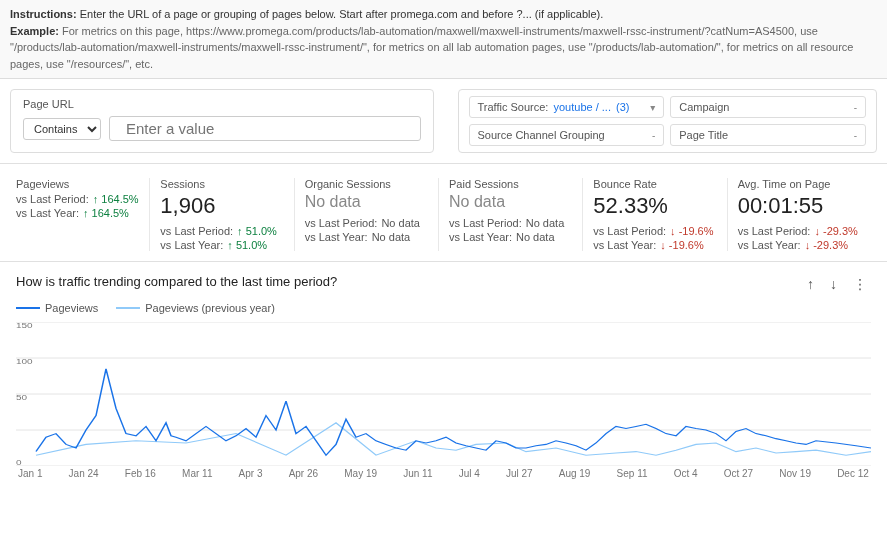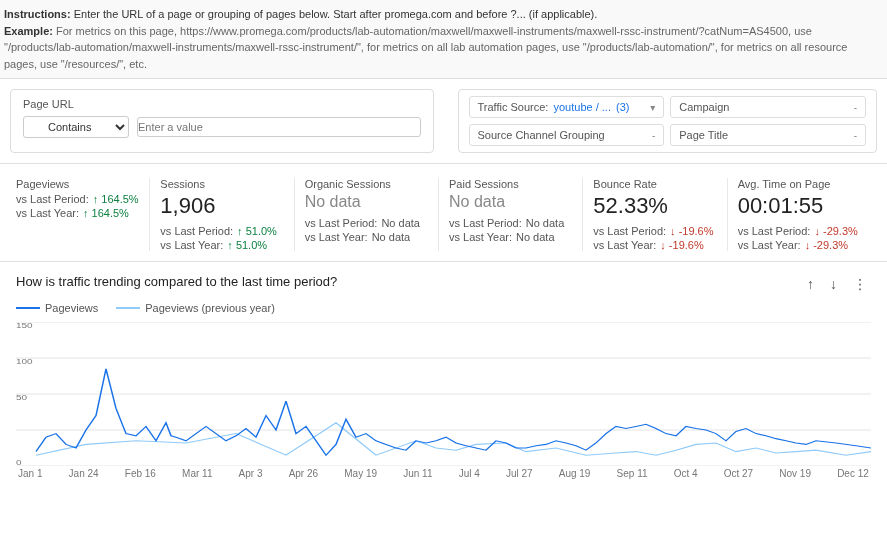--- a/index.html
+++ b/index.html
@@ -1,21 +1,21 @@
 <!DOCTYPE html>
 <html><head>
   <meta charset="utf-8">
   <style>
     * { box-sizing: border-box; margin: 0; padding: 0; font-family: Arial, sans-serif; }
     body { background: #fff; font-size: 12px; color: #333; width: 887px; }
     
     .instructions-bar {
       background: #f9f9f9;
       border-bottom: 1px solid #ddd;
-      padding: 6px 4px;
+      padding: 6px 10px;
       font-size: 11px;
       line-height: 1.5;
     }
     .instructions-bar .example { color: #666; }
 
     .filter-section {
       display: flex;
       gap: 24px;
       padding: 10px 10px;
       border-bottom: 1px solid #e0e0e0;
@@ -43,31 +43,31 @@
       margin-bottom: 6px;
     }
     .filter-row {
       display: flex;
       align-items: center;
       gap: 8px;
     }
     .filter-select {
       border: 1px solid #ccc;
       border-radius: 3px;
-      padding: 3px 20px;
+      padding: 3px 6px;
       font-size: 11px;
       background: #fff;
       color: #333;
       cursor: pointer;
     }
     .filter-input {
       border: 1px solid #ccc;
       border-radius: 3px;
-      padding: 3px 0;
-      font-size: 11px;
+      padding: 3px 16px;
+      font-size: 15px;
       flex: 1;
       color: #aaa;
     }
 
     .filter-chip {
       display: flex;
       align-items: center;
       justify-content: space-between;
       border: 1px solid #ddd;
       border-radius: 3px;

